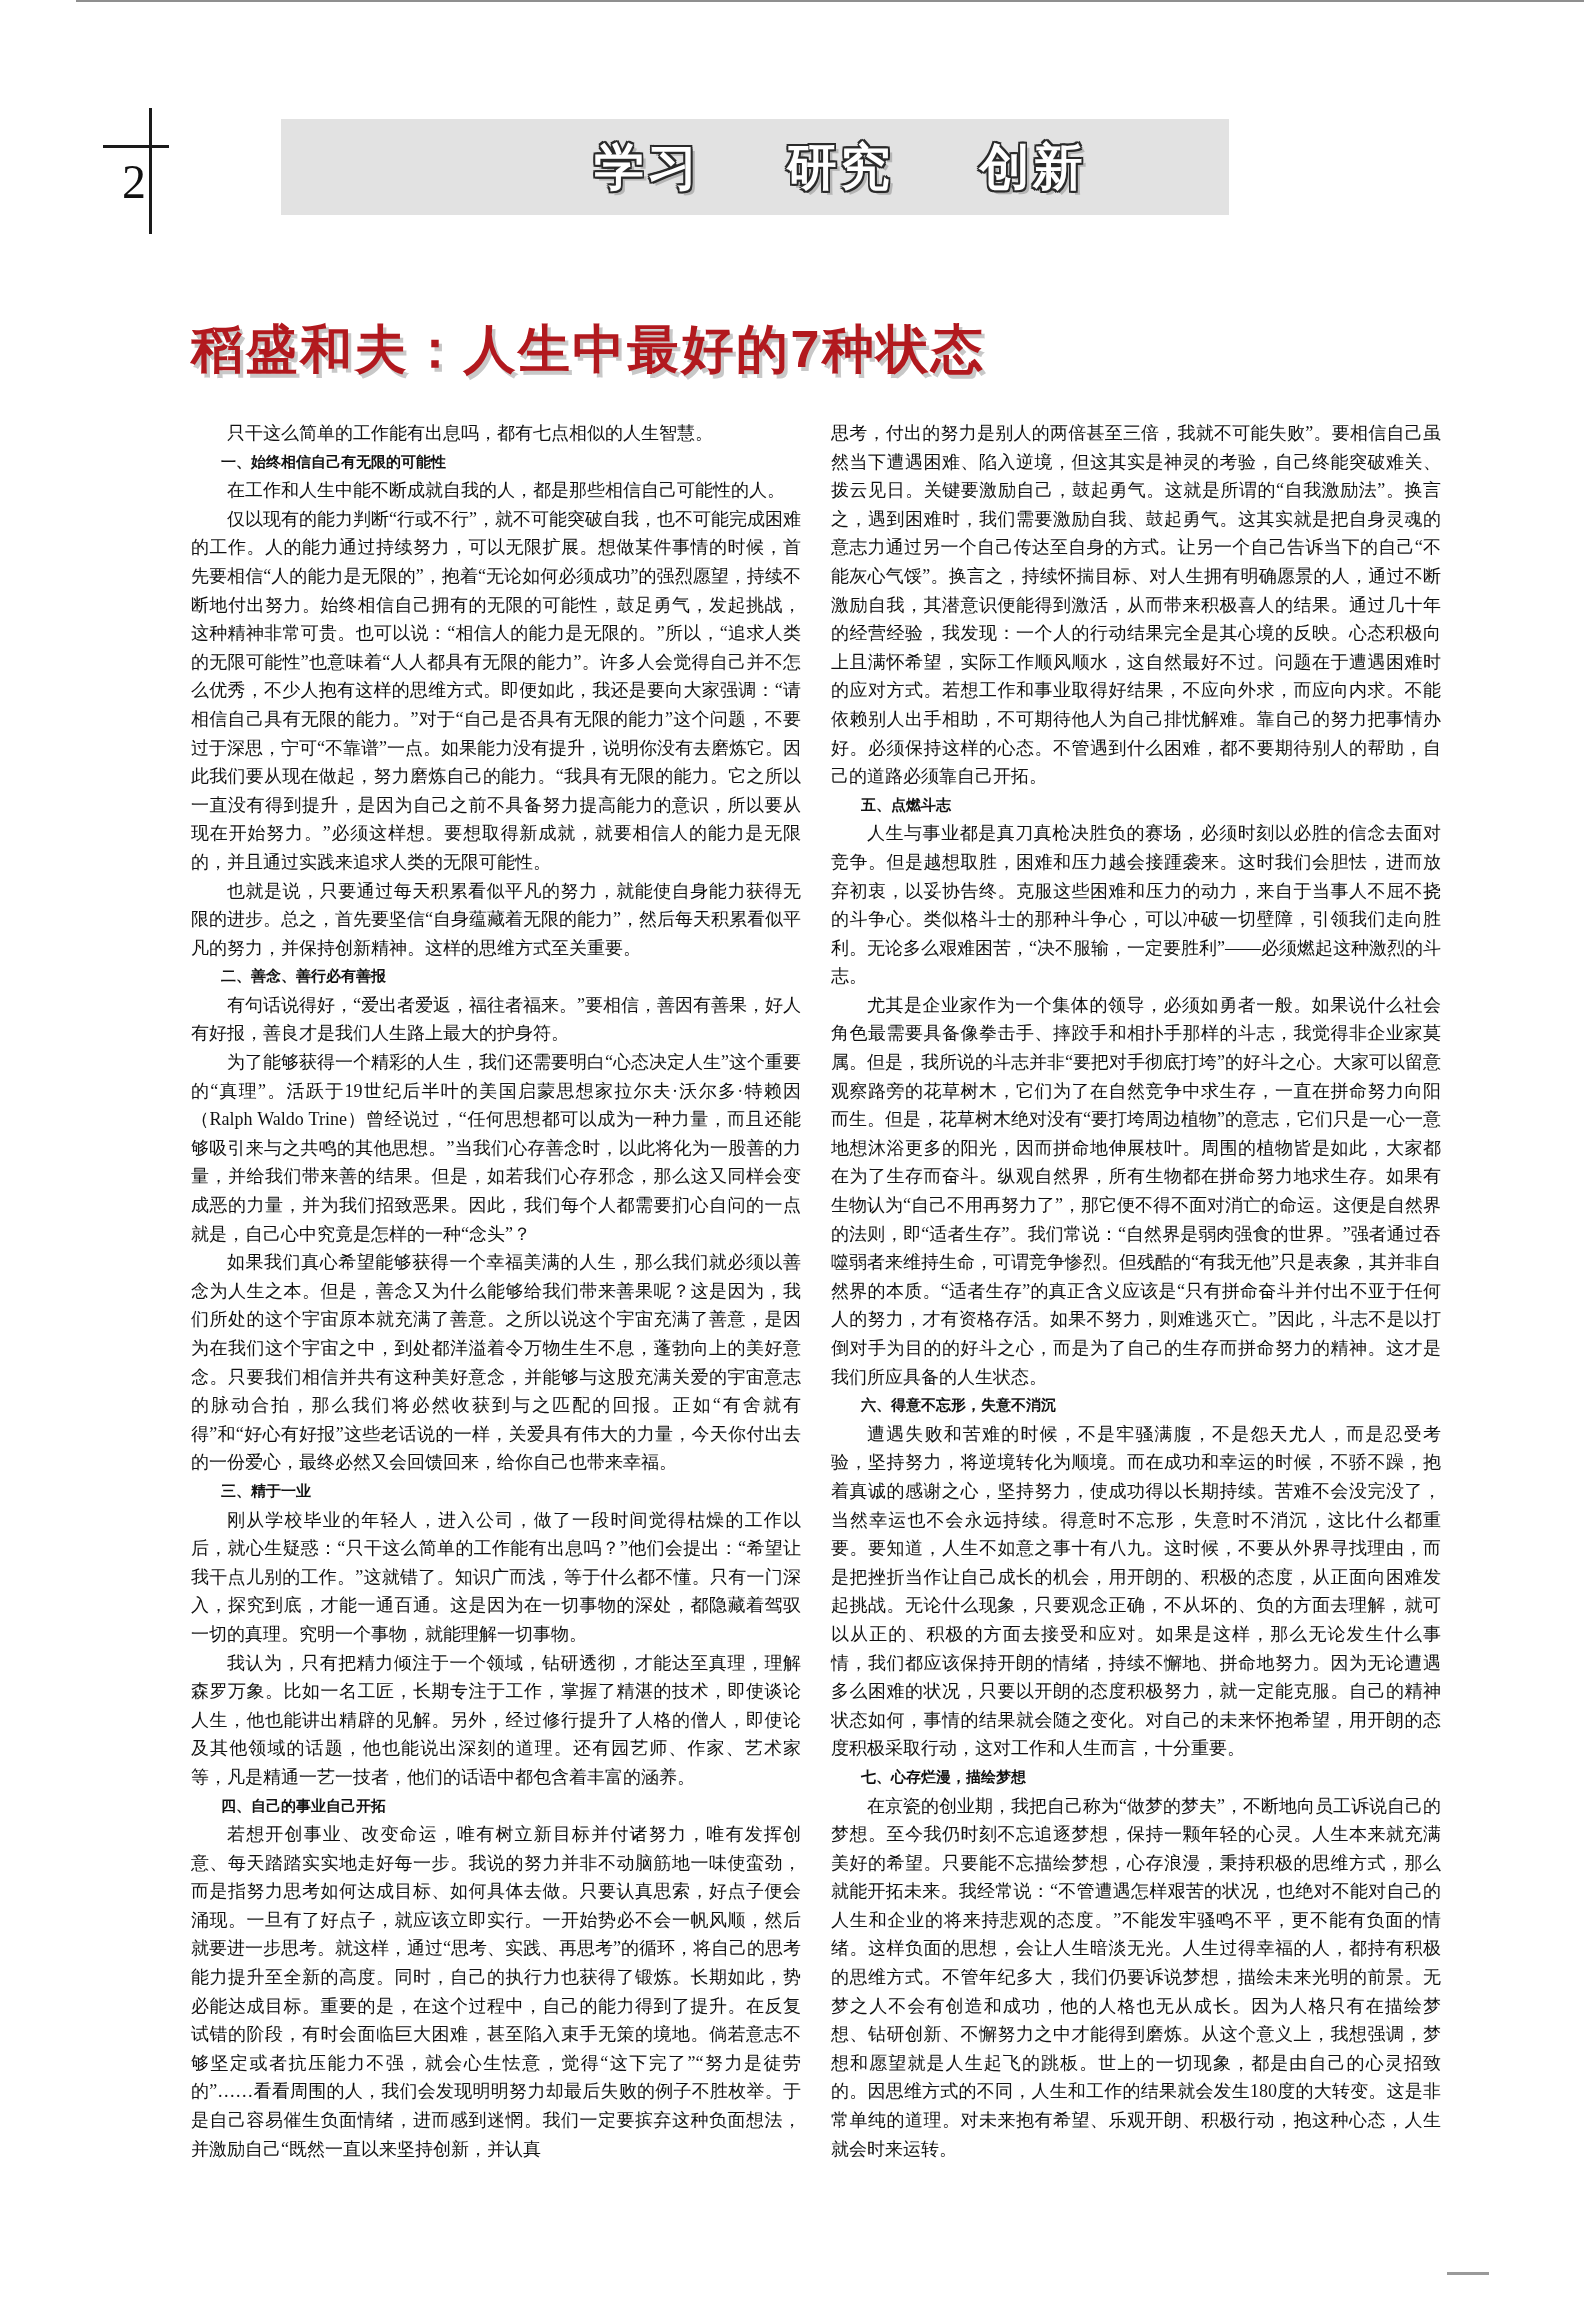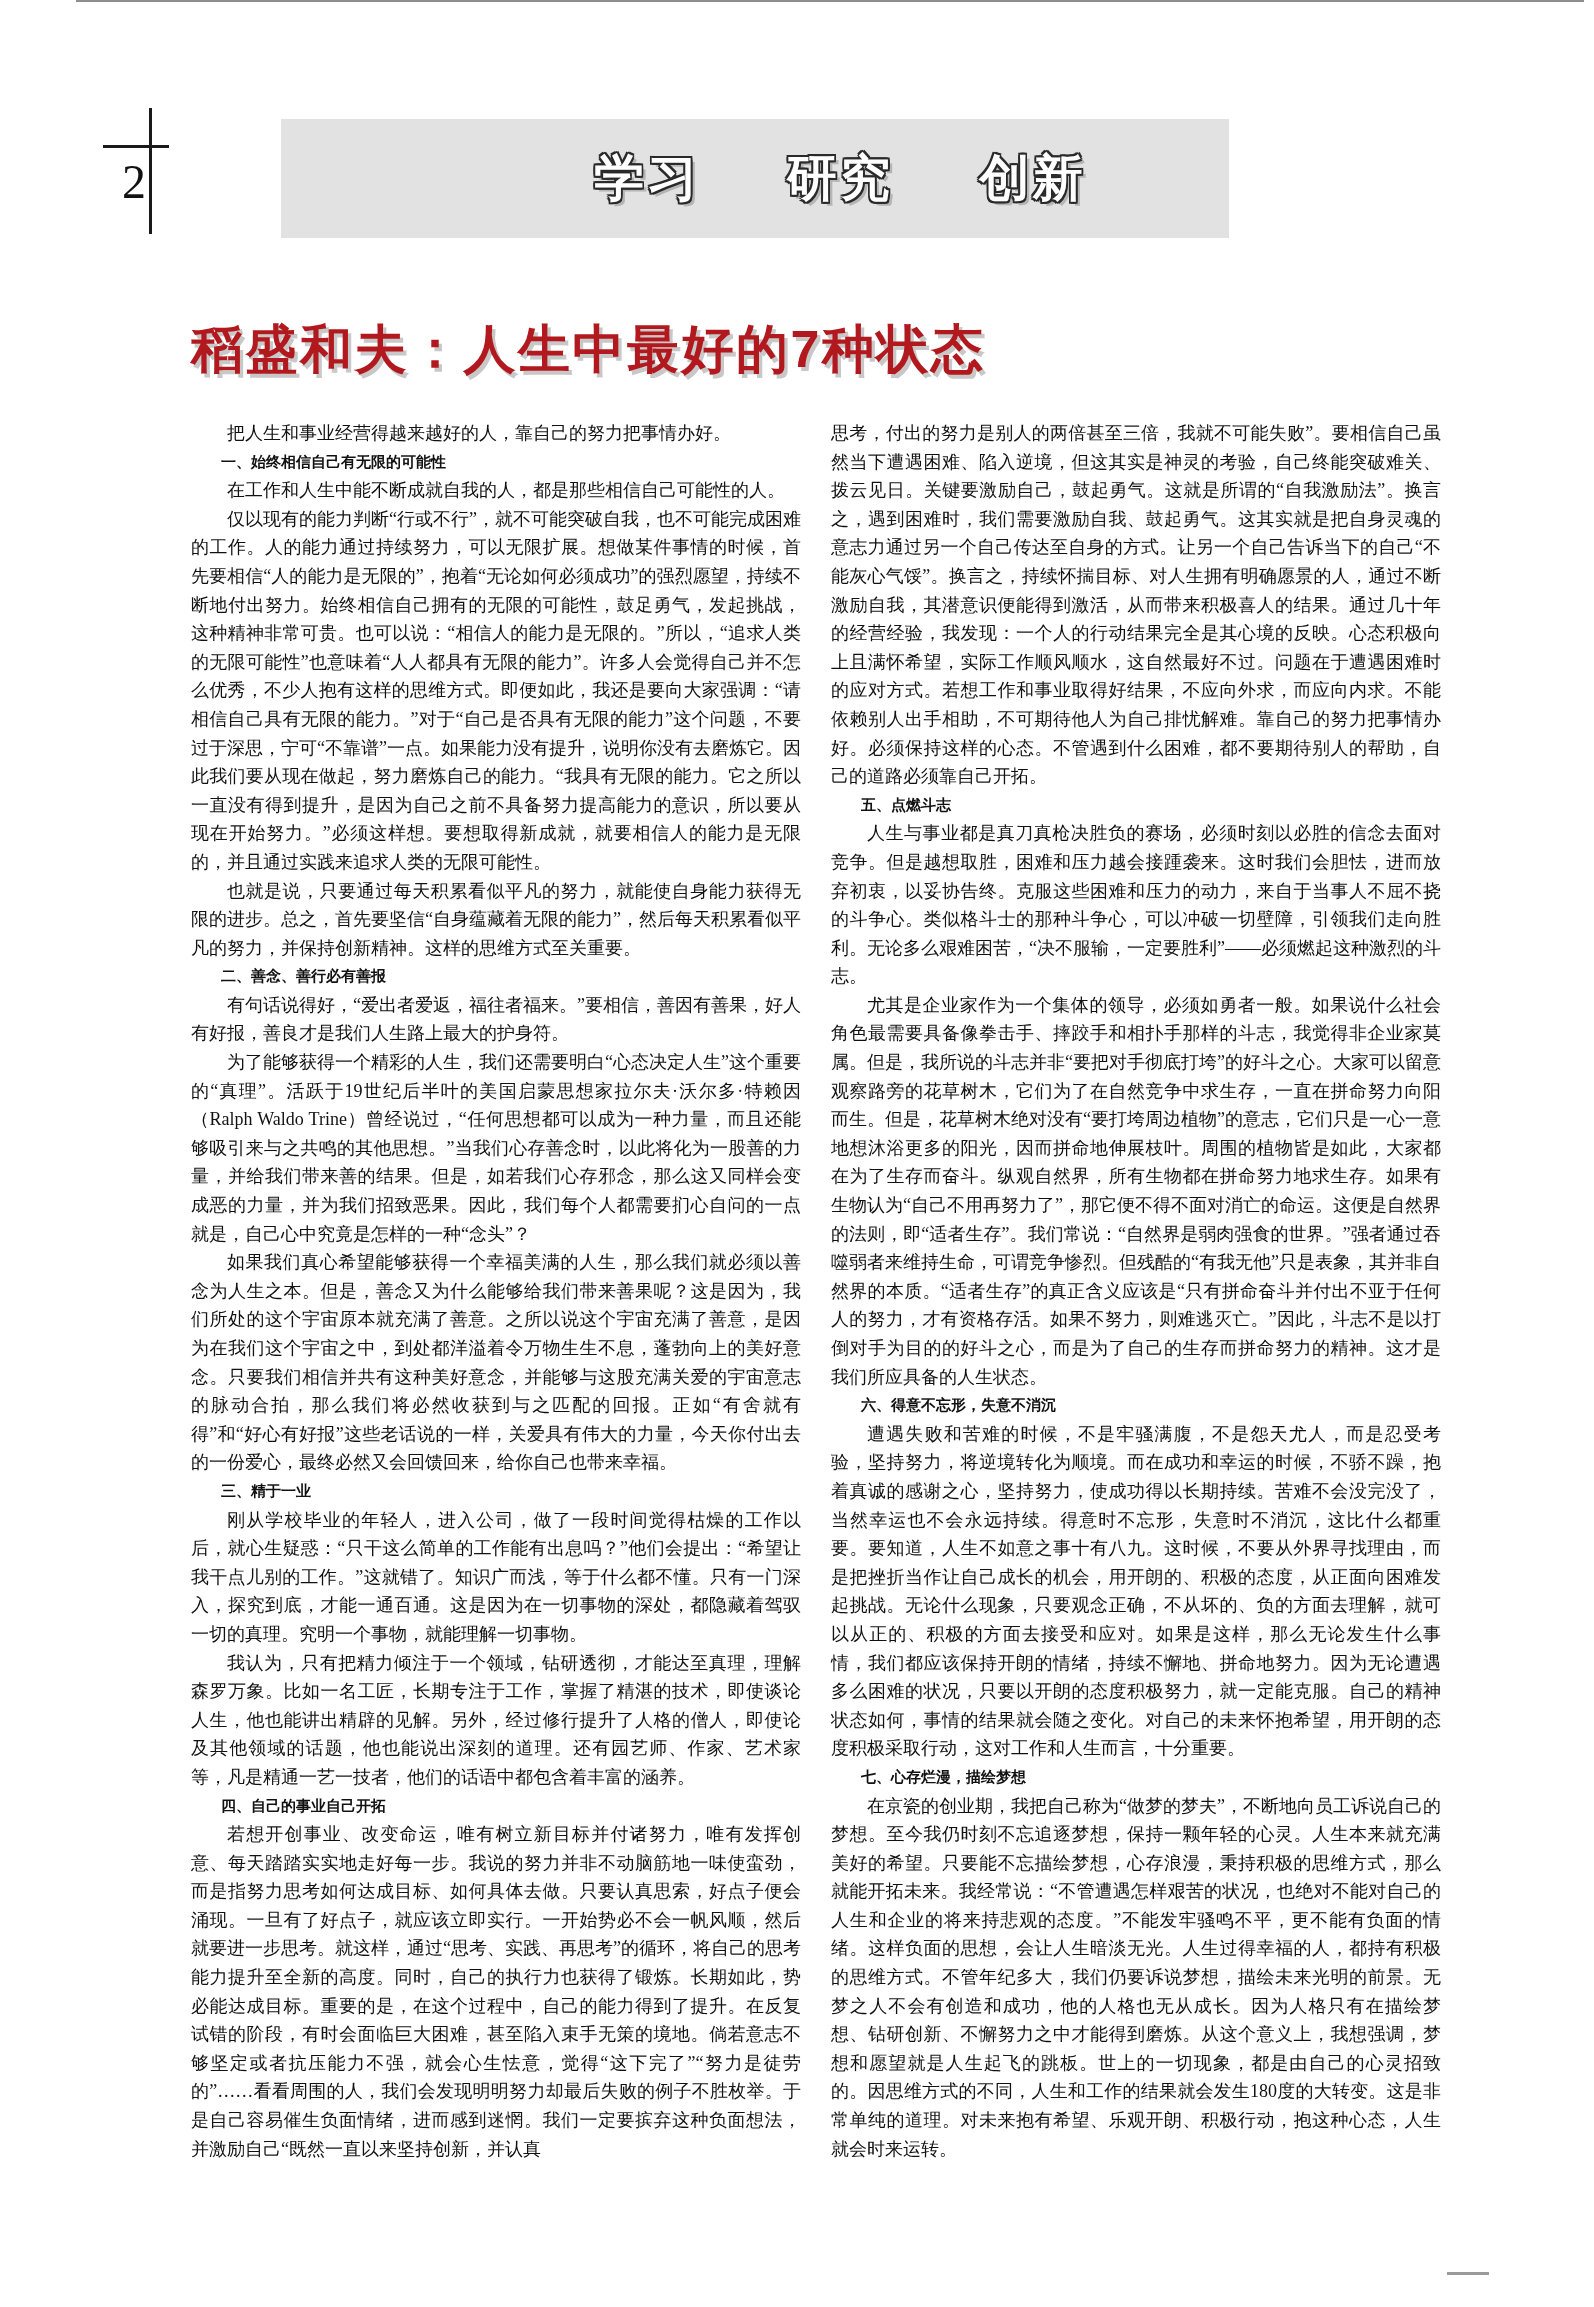--- a/index.html
+++ b/index.html
@@ -22,21 +22,21 @@
     background:#8f8f8f;
   }
   .reg-v{position:absolute;left:149px;top:108px;width:2.5px;height:126px;background:#1a1a1a;}
   .reg-h{position:absolute;left:103px;top:145px;width:66px;height:2.5px;background:#1a1a1a;}
   .page-num{
     position:absolute;left:96px;top:156px;width:76px;
     font-size:48px;line-height:51px;text-align:center;
     font-family:"Liberation Serif","DejaVu Serif",serif;
   }
   .banner{
-    position:absolute;left:281px;top:119px;width:948px;height:119px;
+    position:absolute;left:281px;top:119px;width:948px;height:96px;
     background:var(--banner-gray);
     display:flex;align-items:center;justify-content:flex-end;
     gap:86px;padding-right:143px;
   }
   .banner .word{
     font-family:"Liberation Sans","DejaVu Sans",sans-serif;
     font-weight:bold;font-size:50px;letter-spacing:3.3px;
     color:#ffffff;
     text-shadow:
       -1.7px -1.7px 0 #2a2a2a, 1.7px -1.7px 0 #2a2a2a,
@@ -86,21 +86,21 @@
 <div class="banner">
   <span class="word">学习</span>
   <span class="word">研究</span>
   <span class="word">创新</span>
 </div>
 
 <h1 class="article-title">稻盛和夫：人生中最好的7种状态</h1>
 
 <div class="columns">
   <div class="col">
-      <p class="para">把人生和事业经营得越来越好的人，靠自己的努力把事情办好。</p>
+      <p class="para">只干这么简单的工作能有出息吗，都有七点相似的人生智慧。</p>
       <p class="heading">一、始终相信自己有无限的可能性</p>
       <p class="para">在工作和人生中能不断成就自我的人，都是那些相信自己可能性的人。</p>
       <p class="para">仅以现有的能力判断“行或不行”，就不可能突破自我，也不可能完成困难的工作。人的能力通过持续努力，可以无限扩展。想做某件事情的时候，首先要相信“人的能力是无限的”，抱着“无论如何必须成功”的强烈愿望，持续不断地付出努力。始终相信自己拥有的无限的可能性，鼓足勇气，发起挑战，这种精神非常可贵。也可以说：“相信人的能力是无限的。”所以，“追求人类的无限可能性”也意味着“人人都具有无限的能力”。许多人会觉得自己并不怎么优秀，不少人抱有这样的思维方式。即便如此，我还是要向大家强调：“请相信自己具有无限的能力。”对于“自己是否具有无限的能力”这个问题，不要过于深思，宁可“不靠谱”一点。如果能力没有提升，说明你没有去磨炼它。因此我们要从现在做起，努力磨炼自己的能力。“我具有无限的能力。它之所以一直没有得到提升，是因为自己之前不具备努力提高能力的意识，所以要从现在开始努力。”必须这样想。要想取得新成就，就要相信人的能力是无限的，并且通过实践来追求人类的无限可能性。</p>
       <p class="para">也就是说，只要通过每天积累看似平凡的努力，就能使自身能力获得无限的进步。总之，首先要坚信“自身蕴藏着无限的能力”，然后每天积累看似平凡的努力，并保持创新精神。这样的思维方式至关重要。</p>
       <p class="heading">二、善念、善行必有善报</p>
       <p class="para">有句话说得好，“爱出者爱返，福往者福来。”要相信，善因有善果，好人有好报，善良才是我们人生路上最大的护身符。</p>
       <p class="para">为了能够获得一个精彩的人生，我们还需要明白“心态决定人生”这个重要的“真理”。活跃于19世纪后半叶的美国启蒙思想家拉尔夫·沃尔多·特赖因（Ralph Waldo Trine）曾经说过，“任何思想都可以成为一种力量，而且还能够吸引来与之共鸣的其他思想。”当我们心存善念时，以此将化为一股善的力量，并给我们带来善的结果。但是，如若我们心存邪念，那么这又同样会变成恶的力量，并为我们招致恶果。因此，我们每个人都需要扪心自问的一点就是，自己心中究竟是怎样的一种“念头”？</p>
       <p class="para">如果我们真心希望能够获得一个幸福美满的人生，那么我们就必须以善念为人生之本。但是，善念又为什么能够给我们带来善果呢？这是因为，我们所处的这个宇宙原本就充满了善意。之所以说这个宇宙充满了善意，是因为在我们这个宇宙之中，到处都洋溢着令万物生生不息，蓬勃向上的美好意念。只要我们相信并共有这种美好意念，并能够与这股充满关爱的宇宙意志的脉动合拍，那么我们将必然收获到与之匹配的回报。正如“有舍就有得”和“好心有好报”这些老话说的一样，关爱具有伟大的力量，今天你付出去的一份爱心，最终必然又会回馈回来，给你自己也带来幸福。</p>
       <p class="heading">三、精于一业</p>
       <p class="para">刚从学校毕业的年轻人，进入公司，做了一段时间觉得枯燥的工作以后，就心生疑惑：“只干这么简单的工作能有出息吗？”他们会提出：“希望让我干点儿别的工作。”这就错了。知识广而浅，等于什么都不懂。只有一门深入，探究到底，才能一通百通。这是因为在一切事物的深处，都隐藏着驾驭一切的真理。究明一个事物，就能理解一切事物。</p>

